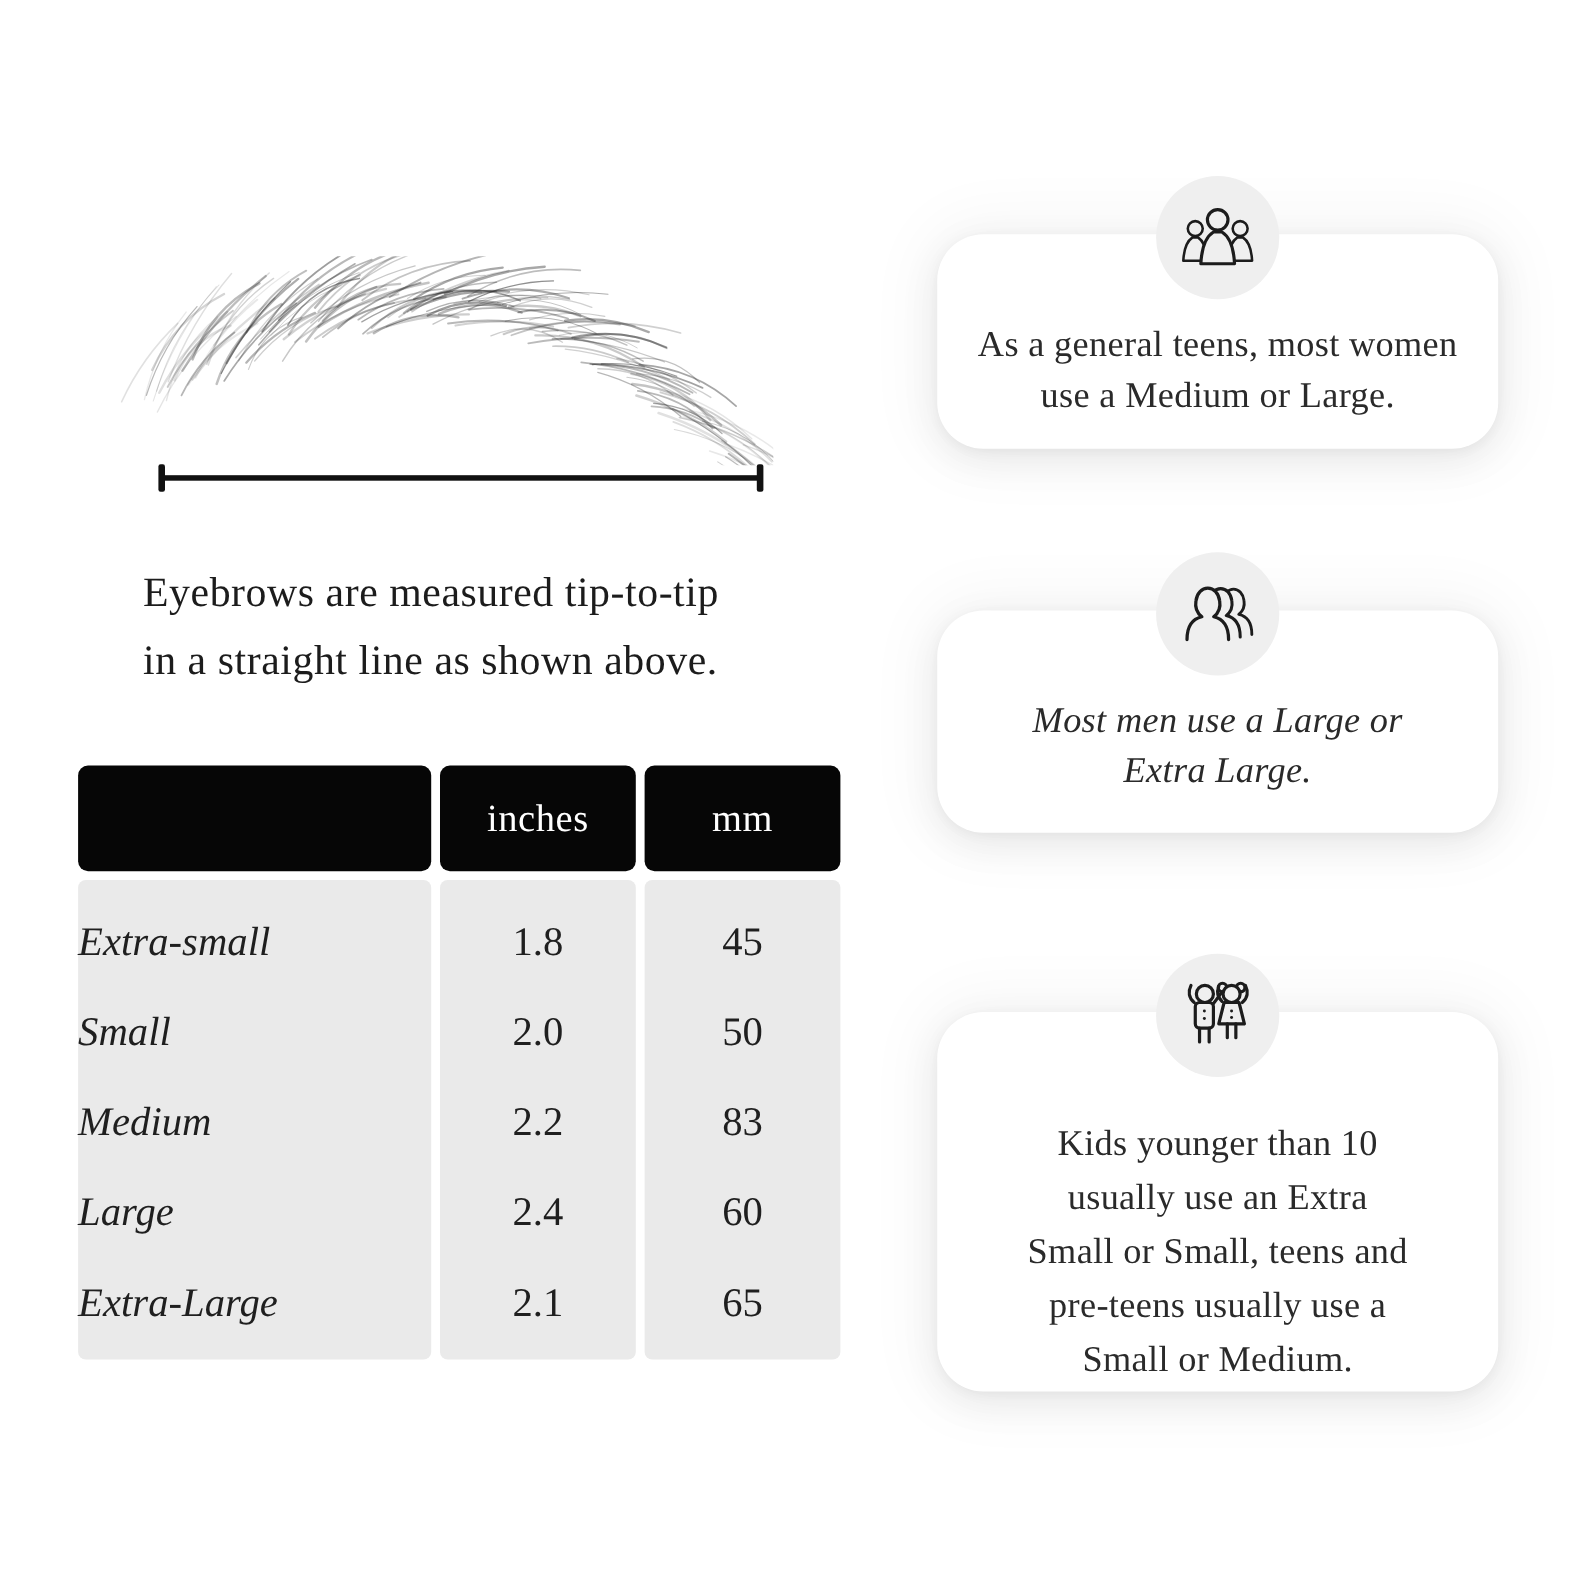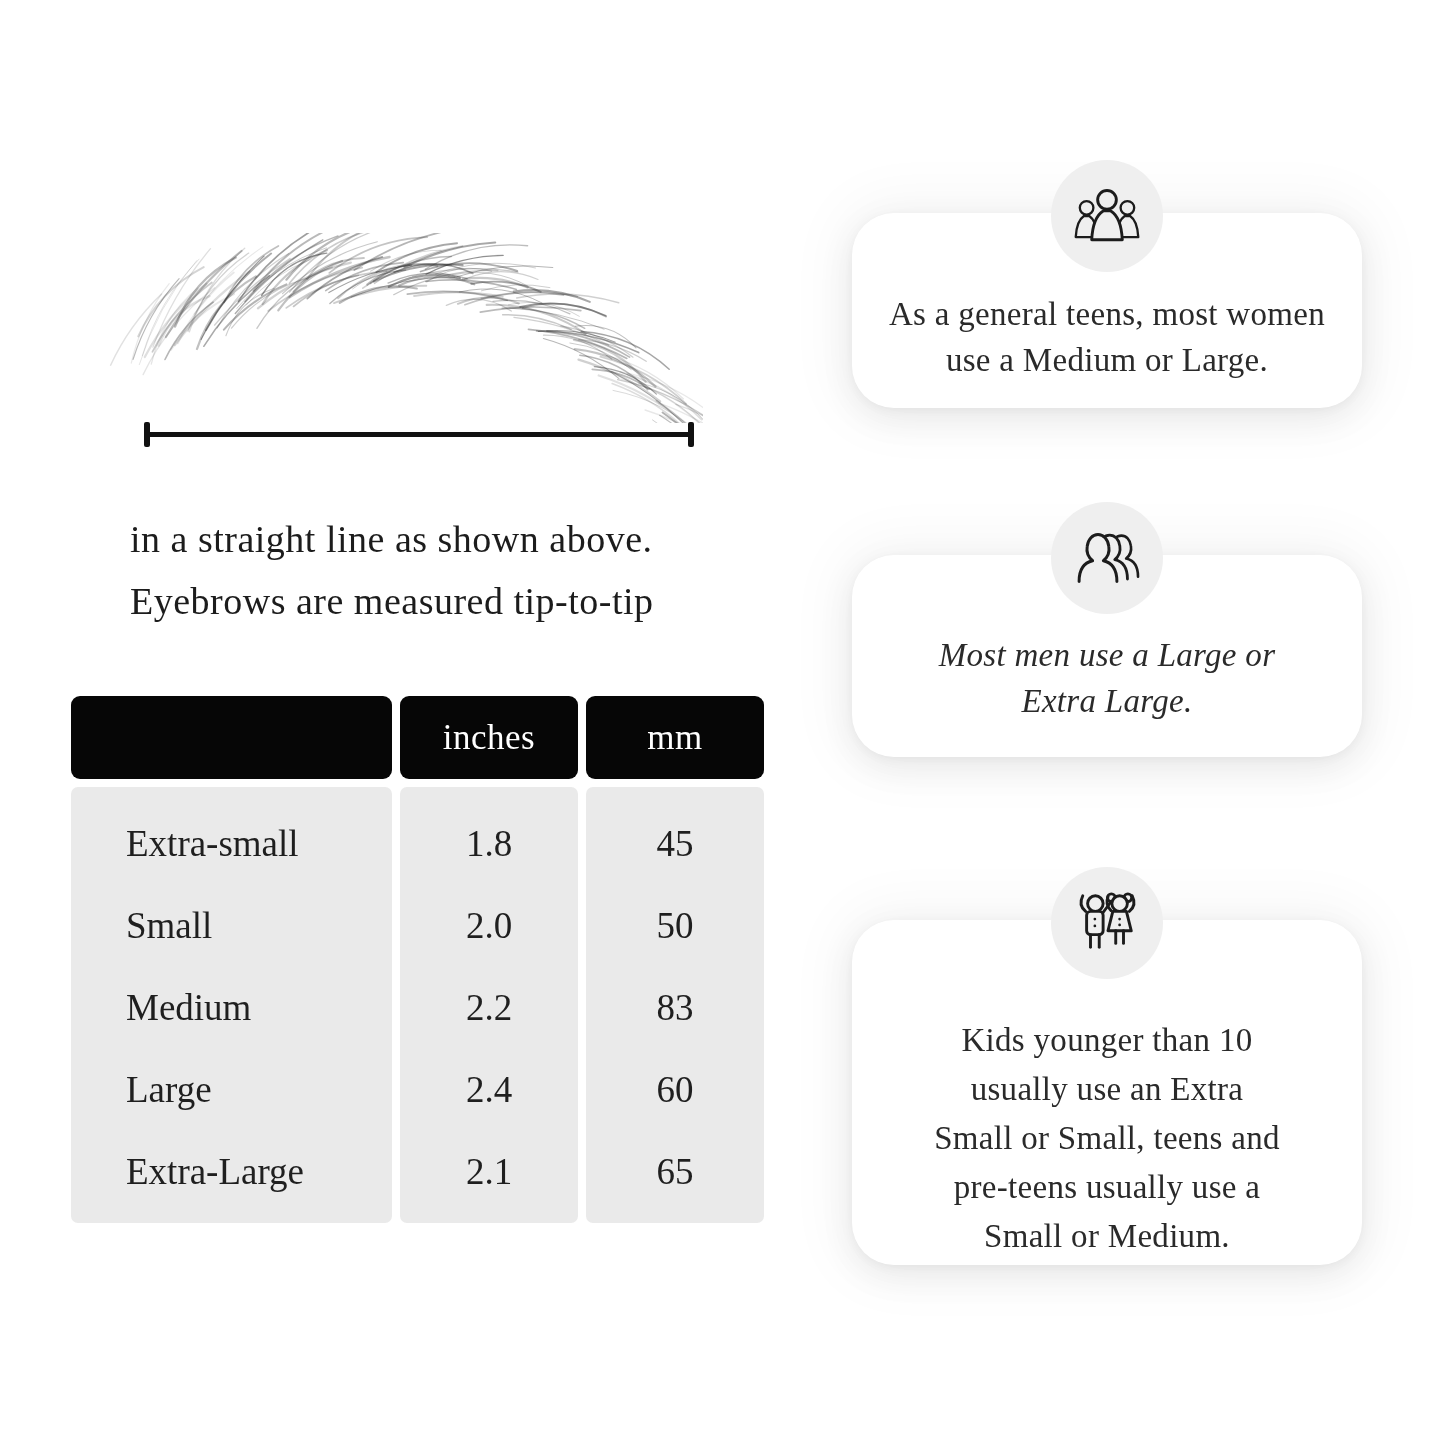--- a/index.html
+++ b/index.html
@@ -22,28 +22,28 @@
   .measure-line::before{left:-2px;}
   .measure-line::after{right:-2px;}
   .caption{
     position:absolute;left:130px;top:508px;width:620px;
     font-size:38px;line-height:62px;color:#1c1c1c;letter-spacing:.5px;
   }
   
   .size-table{position:absolute;left:71px;top:696px;width:694px;}
   .tbl-head{display:grid;grid-template-columns:321px 178px 178px;column-gap:8px;}
   .tbl-head .hcell{
-    height:83px;background:#060606;border-radius:9px;
+    height:96px;background:#060606;border-radius:9px;
     display:flex;align-items:center;justify-content:center;
     color:#ffffff;font-size:35px;letter-spacing:.5px;
   }
   .tbl-body{display:grid;grid-template-columns:321px 178px 178px;column-gap:8px;margin-top:8px;}
   .bcol{background:#eaeaea;border-radius:7px;height:436px;padding-top:15px;box-sizing:border-box;}
   .brow-row{height:82px;display:flex;align-items:center;font-size:37px;color:#1f1f1f;}
-  .col-label .brow-row{padding-left:55px;}
+  .col-label .brow-row{font-style:italic;}
   .col-num .brow-row{justify-content:center;}
   
   .card{
     position:absolute;left:852px;width:510px;background:#ffffff;border-radius:42px;
     box-shadow:0 10px 35px rgba(0,0,0,.07),0 2px 10px rgba(0,0,0,.04),0 0 55px 18px rgba(0,0,0,.035);
     display:flex;flex-direction:column;align-items:center;justify-content:center;
     text-align:center;
   }
   .card-1{top:213px;height:195px;padding-top:52px;box-sizing:border-box;}
   .card-2{top:555px;height:202px;padding-top:44px;box-sizing:border-box;font-style:italic;}
@@ -214,22 +214,22 @@
         <path d="M587.1 205.0 Q642.9 237.2 673.3 294.1" stroke-width="0.87" stroke-opacity="0.12"></path>
         <path d="M578.6 197.5 Q617.1 215.2 632.4 254.7" stroke-width="1.63" stroke-opacity="0.29"></path>
         <path d="M578.3 206.5 Q618.3 229.6 632.5 273.6" stroke-width="1.67" stroke-opacity="0.44"></path>
         <path d="M589.9 211.1 Q625.9 236.4 645.1 276.0" stroke-width="2.09" stroke-opacity="0.24"></path>
       </g>
     </svg>
 
   <div class="measure-line"></div>
 
   <div class="caption">
+    <div>Eyebrows are measured tip-to-tip</div>
     <div>in a straight line as shown above.</div>
-    <div>Eyebrows are measured tip-to-tip</div>
   </div>
 
   <div class="size-table">
     <div class="tbl-head">
       <div class="hcell"></div>
       <div class="hcell">inches</div>
       <div class="hcell">mm</div>
     </div>
     <div class="tbl-body">
       <div class="bcol col-label">

